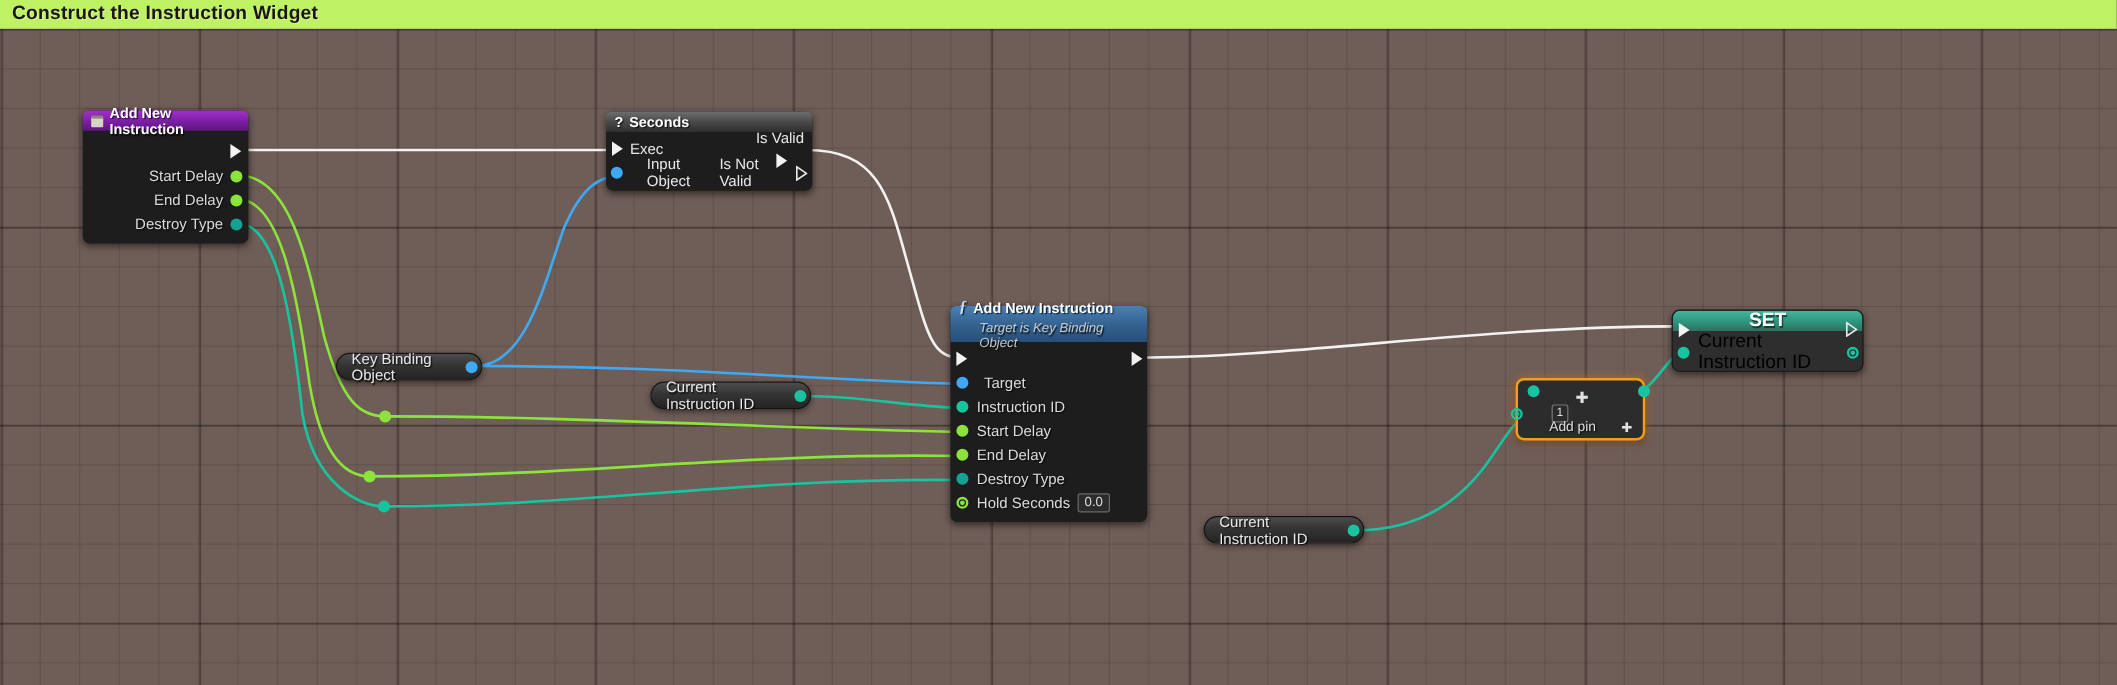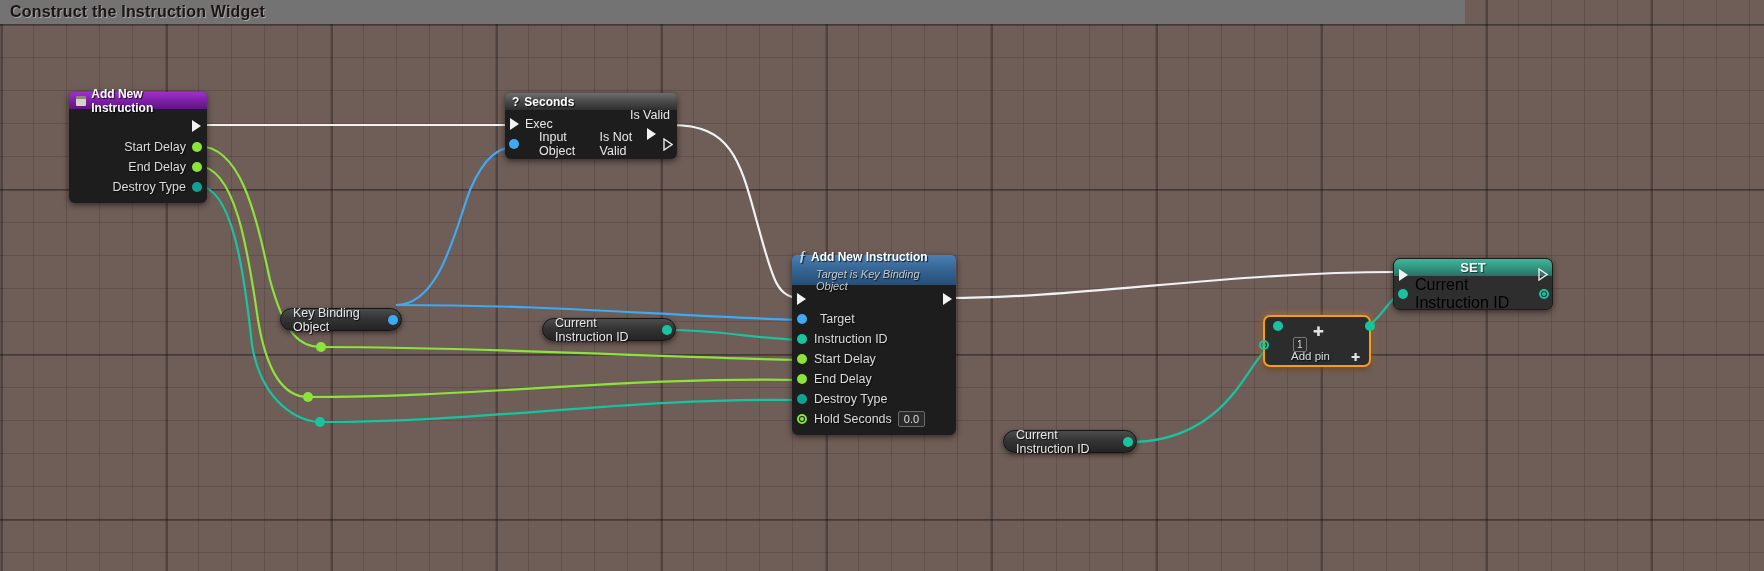--- a/index.html
+++ b/index.html
@@ -14,22 +14,22 @@
     background-image:
       linear-gradient(to right, rgba(0,0,0,0.13) 1px, transparent 1px),
       linear-gradient(to bottom, rgba(0,0,0,0.13) 1px, transparent 1px),
       linear-gradient(to right, rgba(0,0,0,0.28) 2px, transparent 2px),
       linear-gradient(to bottom, rgba(0,0,0,0.28) 2px, transparent 2px);
     background-size: 33px 33px, 33px 33px, 165px 165px, 165px 165px;
     background-position: 0 24px, 0 24px, 1px 24px, 0 24px;
   }
   
   #banner{
-    position:absolute; left:0; top:0; width:1465px; height:24px;
-    background:#737373;
+    position:absolute; left:0; top:0; width:1764px; height:24px;
+    background:#bef264;
     display:flex; align-items:center;
   }
   #banner .title{
     font-size:16px; font-weight:bold; color:#1c1513;
     padding-left:10px; letter-spacing:0.2px;
     text-shadow: 1px 1px 0 rgba(255,255,255,0.35);
   }
   
   #wires{ position:absolute; left:0; top:0; width:1764px; height:571px; pointer-events:none; }
   
@@ -94,21 +94,21 @@
   
   .setnode{
     position:absolute; border-radius:7px; overflow:hidden;
     background:#2c2c2c; border:1px solid #1a1a1a;
     box-shadow:0 2px 6px rgba(0,0,0,0.5);
   }
   .setnode .sethdr{
     height:17px;
     background:linear-gradient(to bottom,#3fb79b 0%, #2f8f7a 60%, #2c6f61 100%);
     display:flex;align-items:center;justify-content:center;
-    font-size:13px;font-weight:bold;color:#ffffff;
+    font-size:16px;font-weight:bold;color:#ffffff;
     text-shadow:1px 1px 1px rgba(0,0,0,0.6);
   }
   .setnode .setbody{ background:#2e2e2e; }
   
   .selnode{
     position:absolute; border-radius:7px;
     border:2px solid #f59b1e;
     background:#2c2c2c;
     box-shadow:0 0 7px rgba(245,155,30,0.55), 0 2px 5px rgba(0,0,0,0.5);
   }
@@ -287,21 +287,21 @@
         <i></i>
       </span>
     <span class="pin" style="position:absolute;left:8px;top:4px;background:#18c4a0;"></span>
     <span style="position:absolute;left:28px;top:20px;background:#2b2b2b;border:1px solid #777;border-radius:2px;font-size:10px;color:#ddd;padding:0 3px;line-height:13px;">1</span>
     <span class="plus" style="position:absolute;left:48px;top:10px;">✚</span>
     <span class="addpin-label" style="position:absolute;left:26px;top:33px;">Add pin</span>
     <span class="plus" style="position:absolute;left:86px;top:35px;font-size:11px;">✚</span>
   </div>
 </div>
 
-<div class="getter" style="left:280px; top:308px; width:122px;">
+<div class="getter" style="left:280px; top:294px; width:122px;">
   <span class="lbl">Key Binding Object</span>
   <span class="pin" style="background:#3fa9f5;margin-right:-6px;"></span>
 </div>
 
 <div class="getter" style="left:542px; top:318px; width:134px;">
   <span class="lbl">Current Instruction ID</span>
   <span class="pin" style="background:#18c4a0;margin-right:-6px;"></span>
 </div>
 
 <div class="getter" style="left:1003px; top:430px; width:134px;">

